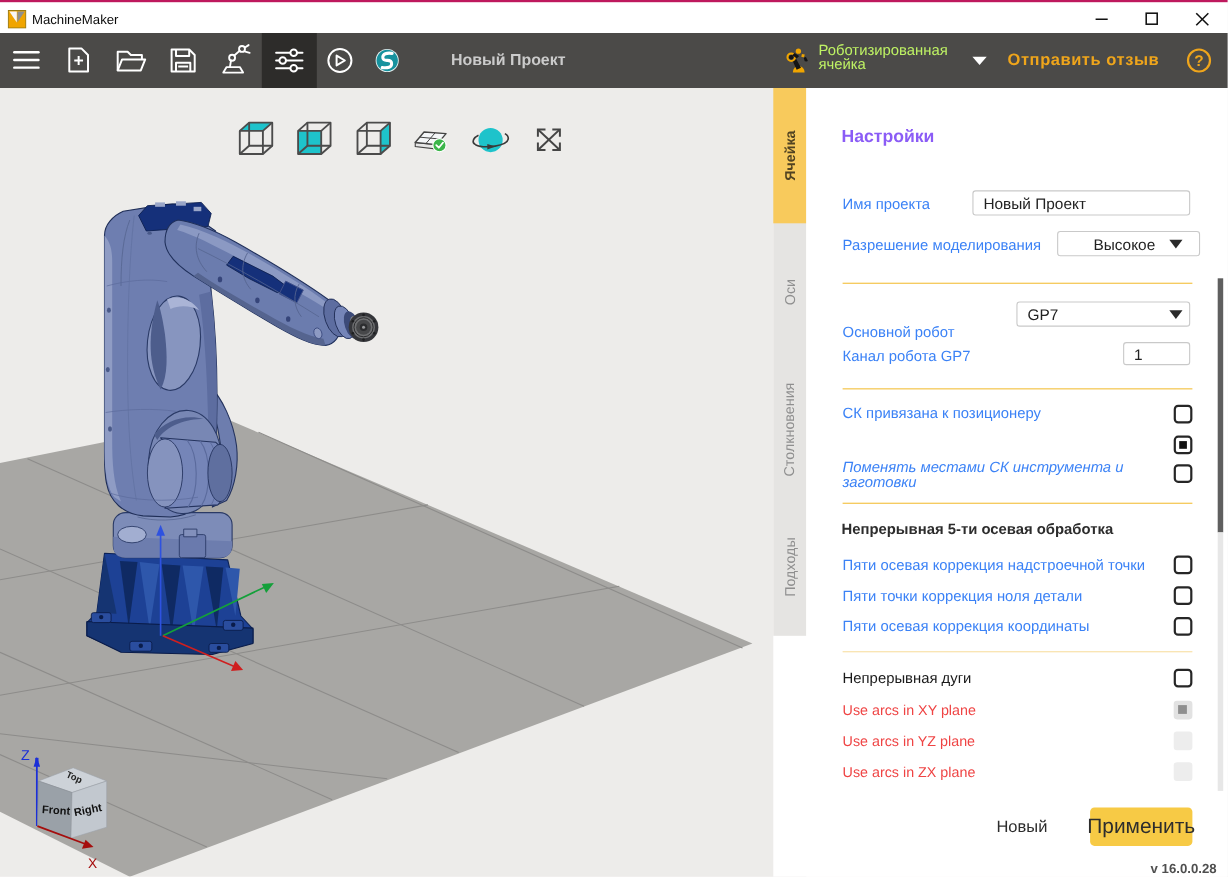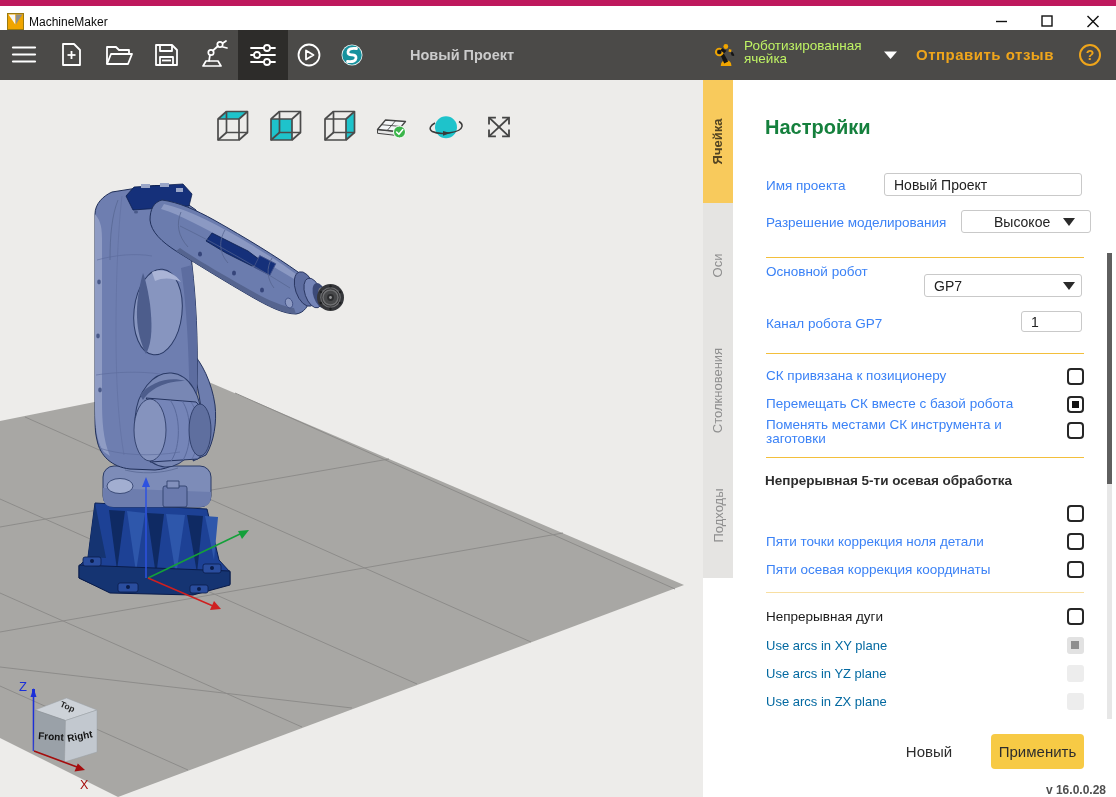--- a/index.html
+++ b/index.html
@@ -1,38 +1,38 @@
 <!DOCTYPE html>
 <html><head>
 <meta charset="utf-8">
 <style>
   html,body{margin:0;padding:0;}
   body{width:1116px;height:797px;overflow:hidden;font-family:"Liberation Sans",sans-serif;background:#fff;position:relative;}
   .abs{position:absolute;}
   
-  #titlebar{position:absolute;left:0;top:0;width:1116px;height:30px;background:#fff;border-top:6px solid #be185d;box-sizing:border-box;}
+  #titlebar{position:absolute;left:0;top:0;width:1116px;height:30px;background:#fff;border-top:2px solid #be185d;box-sizing:border-box;}
   #titletext{position:absolute;left:29px;top:9px;font-size:12px;color:#0a0a0a;}
   
   #toolbar{position:absolute;left:0;top:30px;width:1116px;height:50px;background:#4b4a48;}
   #activeslot{position:absolute;left:238px;top:0;width:50px;height:50px;background:#2d2c2a;}
   #projname{position:absolute;left:410px;top:17px;font-size:14.5px;font-weight:bold;color:#cbcbcb;}
   #cellname{position:absolute;left:744px;top:10px;font-size:13.5px;line-height:12.5px;color:#bef264;}
   #feedback{position:absolute;left:916px;top:16px;font-size:15px;font-weight:bold;color:#efa51b;letter-spacing:0.5px;text-align:center;}
   
   #viewport{position:absolute;left:0;top:80px;width:703px;height:717px;background:#edeceA;overflow:hidden;}
   
   #tabstrip{position:absolute;left:703px;top:80px;width:30px;height:498px;background:#e5e4e2;}
   .vtab{position:absolute;left:0;width:30px;display:flex;align-items:center;justify-content:center;}
   .vtab span{transform:rotate(-90deg);white-space:nowrap;font-size:13px;color:#8f8f8f;}
   #tab1{top:0;height:123px;background:#f8ca5c;}
   #tab1 span{color:#514322;font-weight:bold;}
   
   #panel{position:absolute;left:733px;top:80px;width:383px;height:717px;background:#fff;}
   .lbl{position:absolute;left:33px;font-size:13.5px;color:#3b82f6;}
-  .glbl{position:absolute;left:33px;font-size:13px;color:#0369a1;}
+  .glbl{position:absolute;left:33px;font-size:13px;color:#ef4444;}
   .inp{position:absolute;box-sizing:border-box;border:1px solid #c9c9c9;border-radius:3px;background:#fff;font-size:14px;color:#222;display:flex;align-items:center;padding-left:9px;}
   .sep{position:absolute;left:33px;width:318px;height:1px;background:#f3bf3b;}
   .cb{position:absolute;left:334px;width:17px;height:17px;box-sizing:border-box;border:2px solid #262626;border-radius:4px;background:#fff;}
   .cb.on:after{content:"";position:absolute;left:3px;top:3px;width:7px;height:7px;background:#111;}
   .cb.dis{border:none;background:#ededed;border-radius:3px;}
   .cb.dison{border:none;background:#e2e2e2;border-radius:3px;}
   .cb.dison:after{content:"";position:absolute;left:4px;top:4px;width:8px;height:8px;background:#8f8f8f;}
   .caret{position:absolute;width:0;height:0;border-left:6px solid transparent;border-right:6px solid transparent;border-top:8.5px solid #2a2a2a;}
   
   #sbthumb{position:absolute;left:1107px;top:253px;width:5px;height:231px;background:#5f5f5f;}
@@ -344,53 +344,53 @@
       <span>Оси</span>
     </div>
   <div class="vtab" style="top:248px;height:125px">
       <span>Столкновения</span>
     </div>
   <div class="vtab" style="top:373px;height:125px">
       <span>Подходы</span>
     </div>
 </div>
 <div id="panel">
-  <div class="abs" style="left:32px;top:36px;font-size:20px;font-weight:bold;color:#15803d;">Настройки</div>
+  <div class="abs" style="left:32px;top:36px;font-size:16px;font-weight:bold;color:#8b5cf6;">Настройки</div>
   <div class="lbl" style="top:98px;">Имя проекта</div>
   <div class="inp" style="left:151px;top:93px;width:198px;height:23px;">Новый Проект</div>
   <div class="lbl" style="top:135px;">Разрешение моделирования</div>
   <div class="inp" style="left:228px;top:130px;width:130px;height:23px;padding-left:32px;">Высокое</div>
   <div class="caret" style="left:330px;top:138px;"></div>
   <div class="sep" style="top:177px;"></div>
-  <div class="lbl" style="top:184px;text-align:right;">Основной робот</div>
+  <div class="lbl" style="top:214px;text-align:right;">Основной робот</div>
   <div class="inp" style="left:191px;top:194px;width:158px;height:23px;">GP7</div>
   <div class="caret" style="left:330px;top:202px;"></div>
   <div class="lbl" style="top:236px;">Канал робота GP7</div>
   <div class="inp" style="left:288px;top:231px;width:61px;height:21px;">1</div>
   <div class="sep" style="top:273px;"></div>
   <div class="lbl" style="top:288px;">СК привязана к позиционеру</div>
   <div class="cb" style="top:288px;"></div>
-  <div class="lbl" style="top:316px;">Перемещать СК вместе с базой робота</div>
   <div class="cb on" style="top:316px;"></div>
-  <div class="lbl" style="top:338px;width:280px;line-height:14px;">Поменять местами СК инструмента и заготовки</div>
+  <div class="lbl" style="top:338px;width:280px;line-height:14px;font-style:italic;">Поменять местами СК инструмента и заготовки</div>
   <div class="cb" style="top:342px;"></div>
   <div class="sep" style="top:377px;"></div>
   <div class="abs" style="left:32px;top:393px;font-size:13.5px;font-weight:bold;color:#2d2d2d;text-align:right;">Непрерывная 5-ти осевая обработка</div>
+  <div class="lbl" style="top:426px;">Пяти осевая коррекция надстроечной точки</div>
   <div class="cb" style="top:425px;"></div>
   <div class="lbl" style="top:454px;">Пяти точки коррекция ноля детали</div>
   <div class="cb" style="top:453px;"></div>
   <div class="lbl" style="top:482px;">Пяти осевая коррекция координаты</div>
   <div class="cb" style="top:481px;"></div>
   <div class="sep" style="top:512px;background:#f8dfa2;"></div>
   <div class="lbl" style="top:529px;color:#1a1a1a;">Непрерывная дуги</div>
   <div class="cb" style="top:528px;"></div>
   <div class="glbl" style="top:558px;">Use arcs in XY plane</div>
   <div class="cb dison" style="top:557px;"></div>
   <div class="glbl" style="top:586px;">Use arcs in YZ plane</div>
   <div class="cb dis" style="top:585px;"></div>
   <div class="glbl" style="top:614px;">Use arcs in ZX plane</div>
   <div class="cb dis" style="top:613px;"></div>
   <div class="abs" style="left:146px;top:663px;width:100px;text-align:center;font-size:15px;color:#2d2d2d;">Новый</div>
-  <div class="abs" style="left:258px;top:654px;width:93px;height:35px;background:#f7ca45;border-radius:4px;display:flex;align-items:center;justify-content:center;font-size:15px;color:#2d2d2d;">Применить</div>
+  <div class="abs" style="left:258px;top:654px;width:93px;height:35px;background:#f7ca45;border-radius:4px;display:flex;align-items:center;justify-content:center;font-size:19px;color:#2d2d2d;">Применить</div>
   <div class="abs" style="right:10px;top:703px;font-size:12px;font-weight:bold;color:#4f4f4f;">v 16.0.0.28</div>
 </div>
 <div id="sbthumb"></div>
 <div id="sbtrack"></div>
 
 </body></html>

